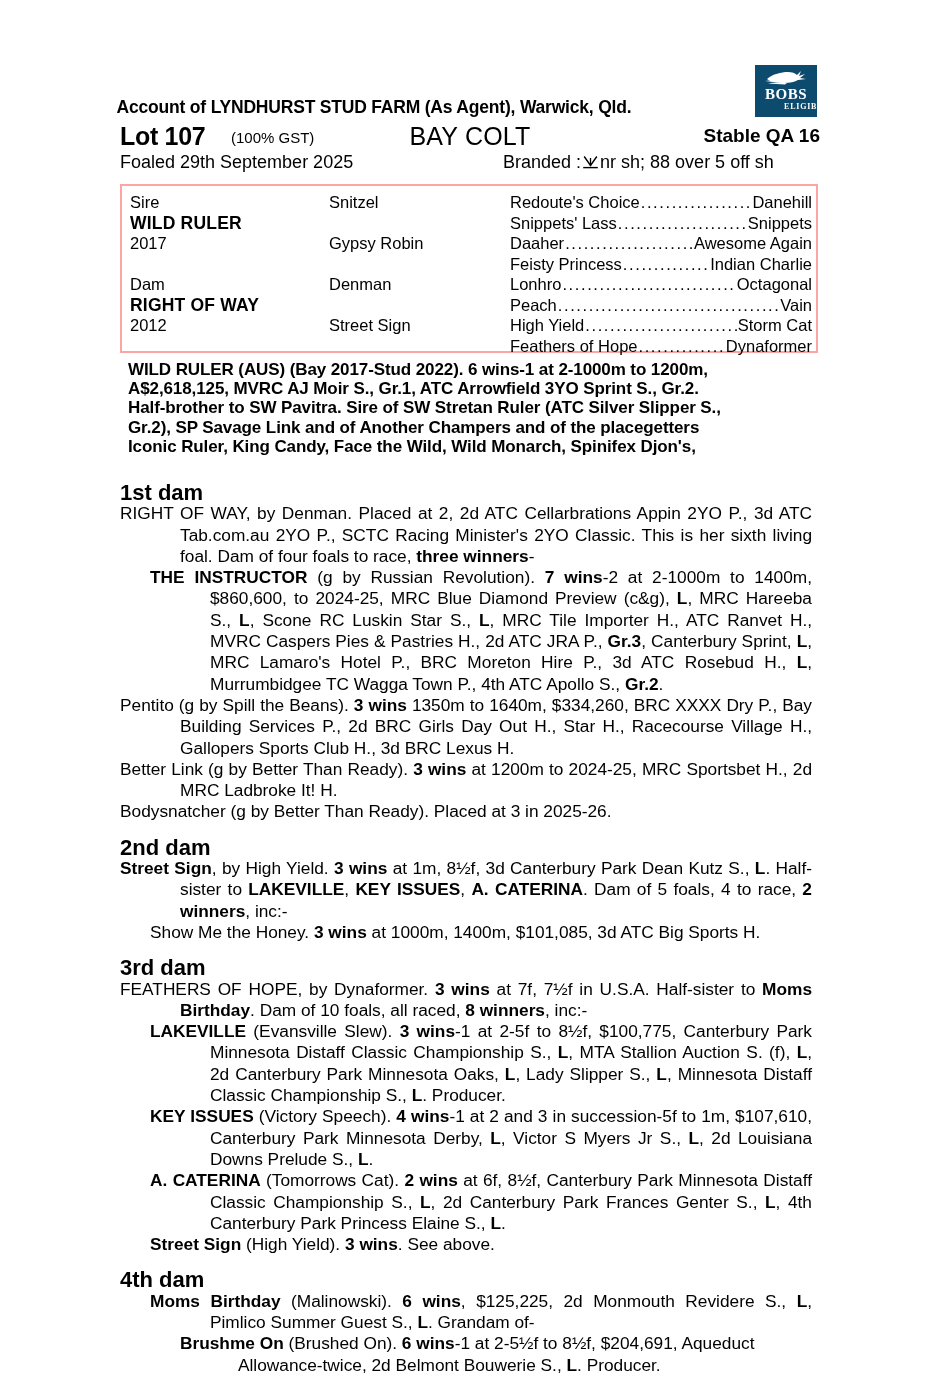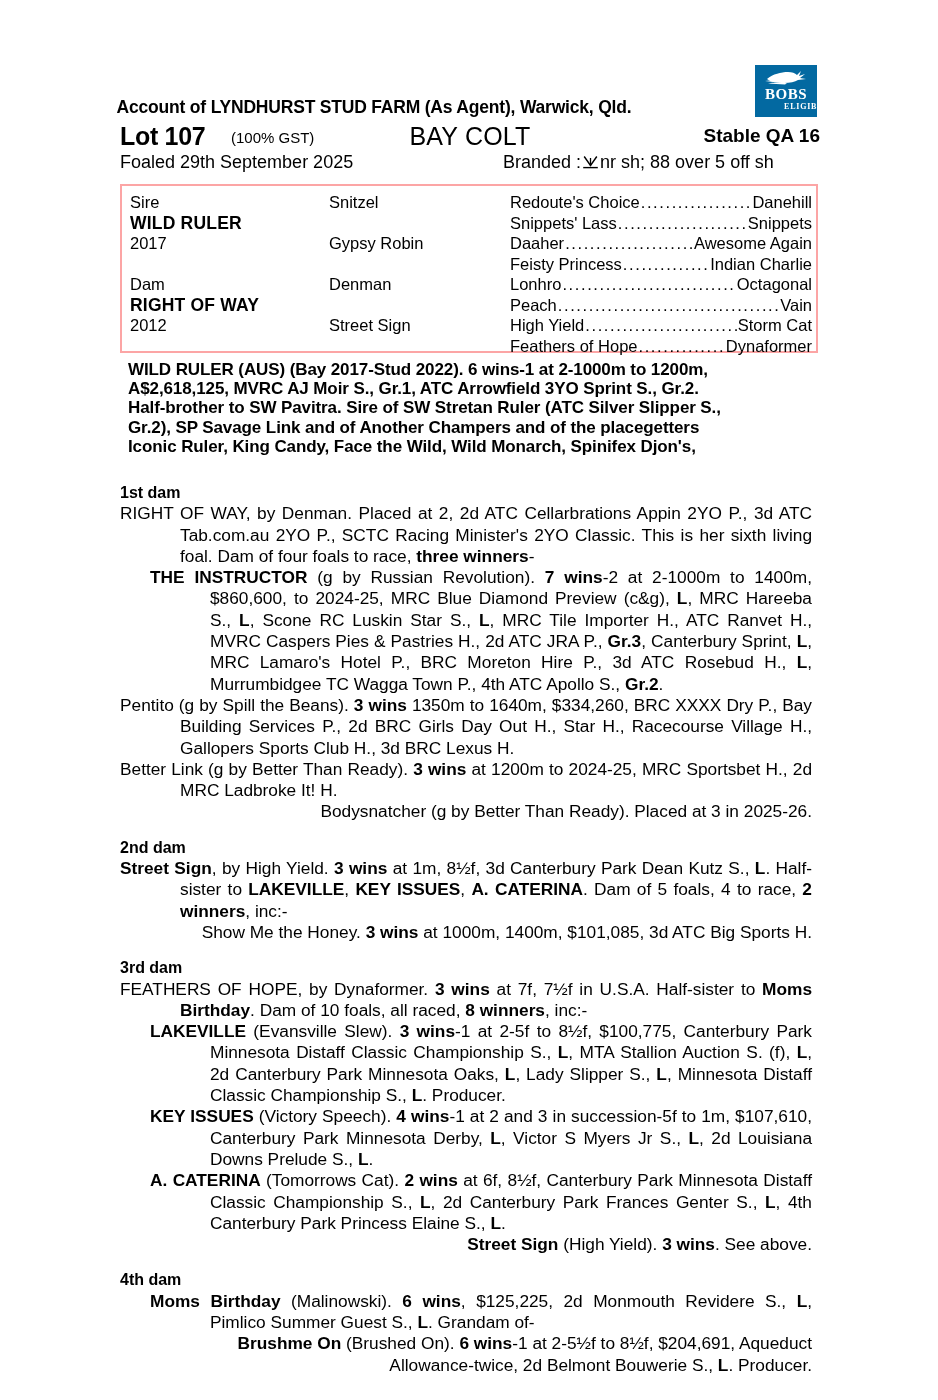--- a/index.html
+++ b/index.html
@@ -23,21 +23,21 @@
     height: 1400px;
   }
 
   
   .bobs-logo {
     position: absolute;
     left: 755px;
     top: 65px;
     width: 62px;
     height: 52px;
-    background: #0369a1;
+    background: #0c4a6e;
     color: #ffffff;
     text-align: center;
     overflow: hidden;
   }
   .bobs-horse {
     margin: 4px auto 0 auto;
     width: 46px;
     height: 17px;
     display: block;
   }
@@ -200,35 +200,35 @@
   .body-txt {
     position: absolute;
     left: 120px;
     top: 482px;
     width: 692px;
     font-size: 17.3px;
     line-height: 21.3px;
   }
   .dam-head {
     font-weight: bold;
-    font-size: 16px;
+    font-size: 22px;
     margin-top: 14px;
   }
   .dam-head:first-child { margin-top: 0; }
 
   .para {
     text-align: justify;
     text-justify: inter-word;
     padding-left: 60px;
     text-indent: -60px;
   }
   .para.ind1 { padding-left: 60px; text-indent: -60px; }
   .para.ind2 { padding-left: 90px; text-indent: -60px; }
   .para.ind3 { padding-left: 118px; text-indent: -58px; }
-  .para.last { text-align: right; }
+  .para.last { text-align: left; }
 
   b, .b { font-weight: bold; }
 </style>
 </head>
 <body>
 
 <div class="page">
 
   <div class="bobs-logo">
     <svg class="bobs-horse" viewBox="0 0 46 17">

